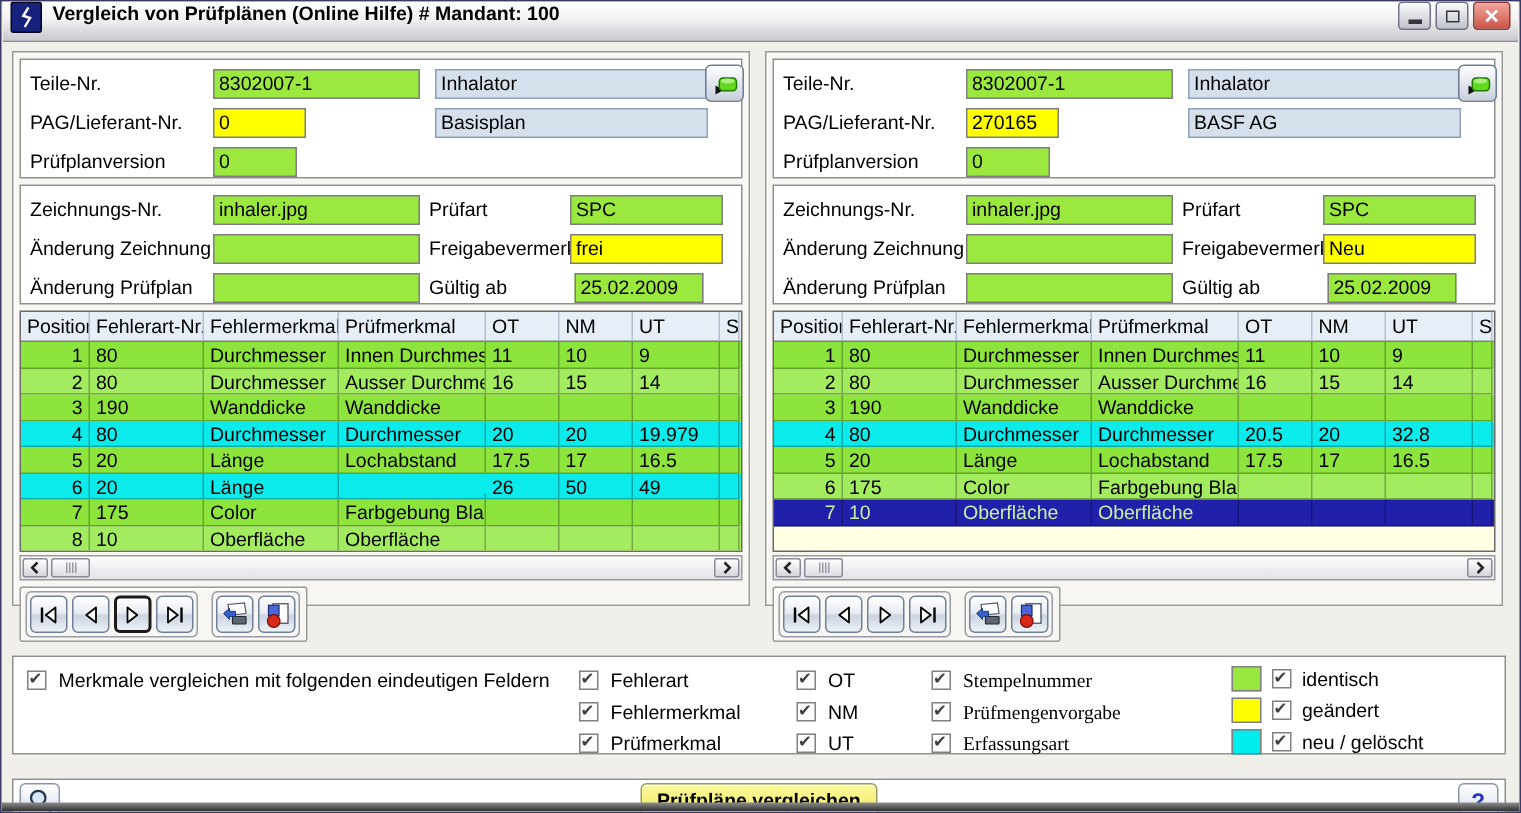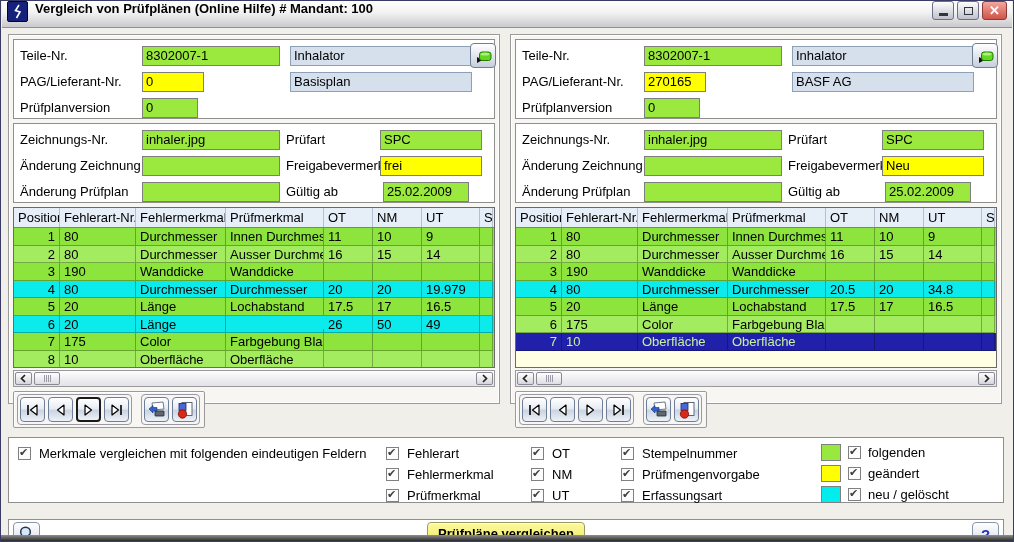--- a/index.html
+++ b/index.html
@@ -92,21 +92,21 @@
   
   .options{position:absolute;left:5px;top:408px;width:996px;height:66px;box-sizing:border-box;
            background:#FFFFFF;border:1px solid #8F8F8F;box-shadow:inset 1px 1px 0 #FFFFFF;}
   .cb{display:inline-block;width:13px;height:13px;box-sizing:border-box;border:1px solid #808080;
       background:#FCFCFC;flex:none;position:relative;}
   .cb::after{content:"✔";position:absolute;left:0;top:-2px;font-size:11px;color:#3F3F3F;}
   .main-cb-row{position:absolute;left:9px;top:8px;display:flex;align-items:center;gap:8px;}
   .cb-col{position:absolute;top:5px;}
   .cb-col.g0{left:377px;}
   .cb-col.g1{left:522px;}
-  .cb-col.g2{left:612px;}
+  .cb-col.g2{left:612px;font-family:Liberation Serif, serif;}
   .cb-row{height:21px;display:flex;align-items:center;gap:8px;white-space:nowrap;}
   .legend-col{position:absolute;left:812px;top:4px;}
   .legend-row{height:21px;display:flex;align-items:center;gap:7px;white-space:nowrap;}
   .swatch{width:20px;height:17px;box-sizing:border-box;border:1px solid #808080;flex:none;}
   .footer{position:absolute;left:5px;top:490px;width:996px;height:29px;box-sizing:border-box;
           background:#FFFFFF;border:1px solid #8F8F8F;}
   .tool-btn{position:absolute;top:2px;width:27px;height:24px;box-sizing:border-box;
             border:1px solid #8A96A8;border-radius:4px;padding:0;
             background:linear-gradient(#FFFFFF,#D3DAE4);display:flex;align-items:center;justify-content:center;}
   .tool-btn.mag{left:4px;}
@@ -433,21 +433,21 @@
               <div class="gc" style="width: 58px;"></div>
               <div class="gc" style="width: 13px;"></div>
             </div>
             <div class="grid-row row-cyan">
               <div class="gc pos" style="width: 46px;">4</div>
               <div class="gc" style="width: 76px;">80</div>
               <div class="gc" style="width: 90px;">Durchmesser</div>
               <div class="gc" style="width: 98px;">Durchmesser</div>
               <div class="gc" style="width: 49px;">20.5</div>
               <div class="gc" style="width: 49px;">20</div>
-              <div class="gc" style="width: 58px;">34.8</div>
+              <div class="gc" style="width: 58px;">32.8</div>
               <div class="gc" style="width: 13px;"></div>
             </div>
             <div class="grid-row row-green">
               <div class="gc pos" style="width: 46px;">5</div>
               <div class="gc" style="width: 76px;">20</div>
               <div class="gc" style="width: 90px;">Länge</div>
               <div class="gc" style="width: 98px;">Lochabstand</div>
               <div class="gc" style="width: 49px;">17.5</div>
               <div class="gc" style="width: 49px;">17</div>
               <div class="gc" style="width: 58px;">16.5</div>
@@ -583,21 +583,21 @@
           </span>
           <span class="cb-row">
             <span class="cb"></span>
             <span>Erfassungsart</span>
           </span>
         </div>
       <div class="legend-col" id="legend-col">
           <span class="legend-row">
             <span class="swatch" style="background: rgb(153, 232, 63);"></span>
             <span class="cb"></span>
-            <span>folgenden</span>
+            <span>identisch</span>
           </span>
           <span class="legend-row">
             <span class="swatch" style="background: rgb(255, 255, 0);"></span>
             <span class="cb"></span>
             <span>geändert</span>
           </span>
           <span class="legend-row">
             <span class="swatch" style="background: rgb(0, 237, 237);"></span>
             <span class="cb"></span>
             <span>neu / gelöscht</span>

